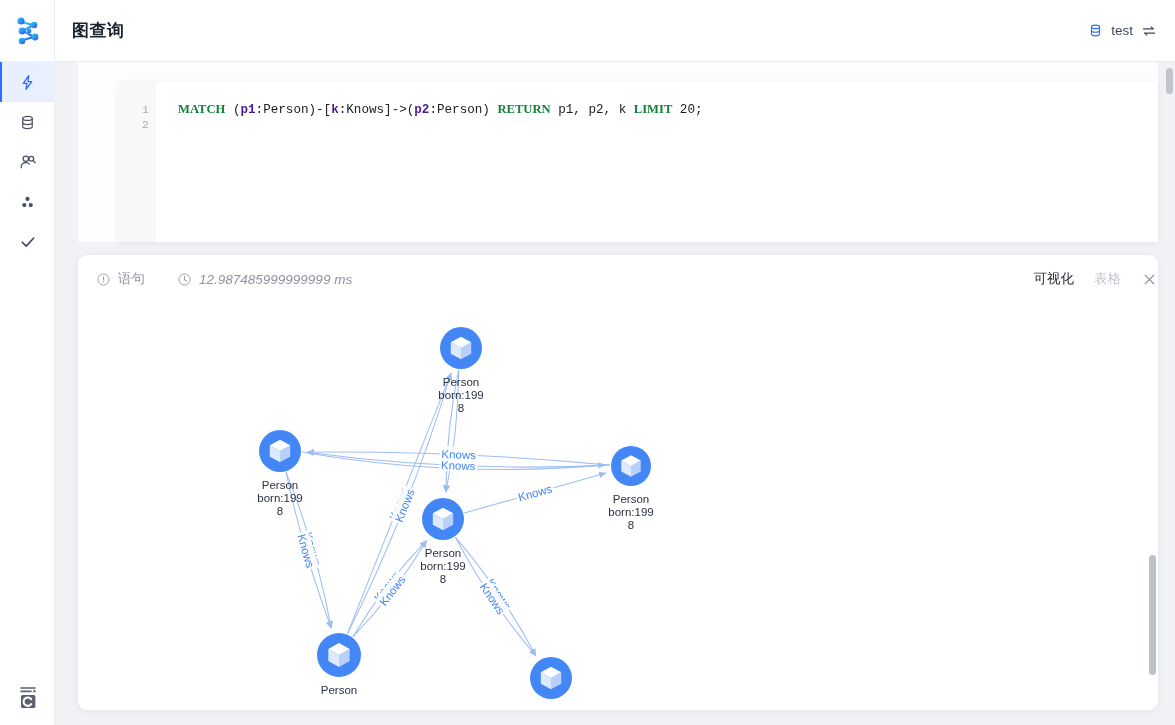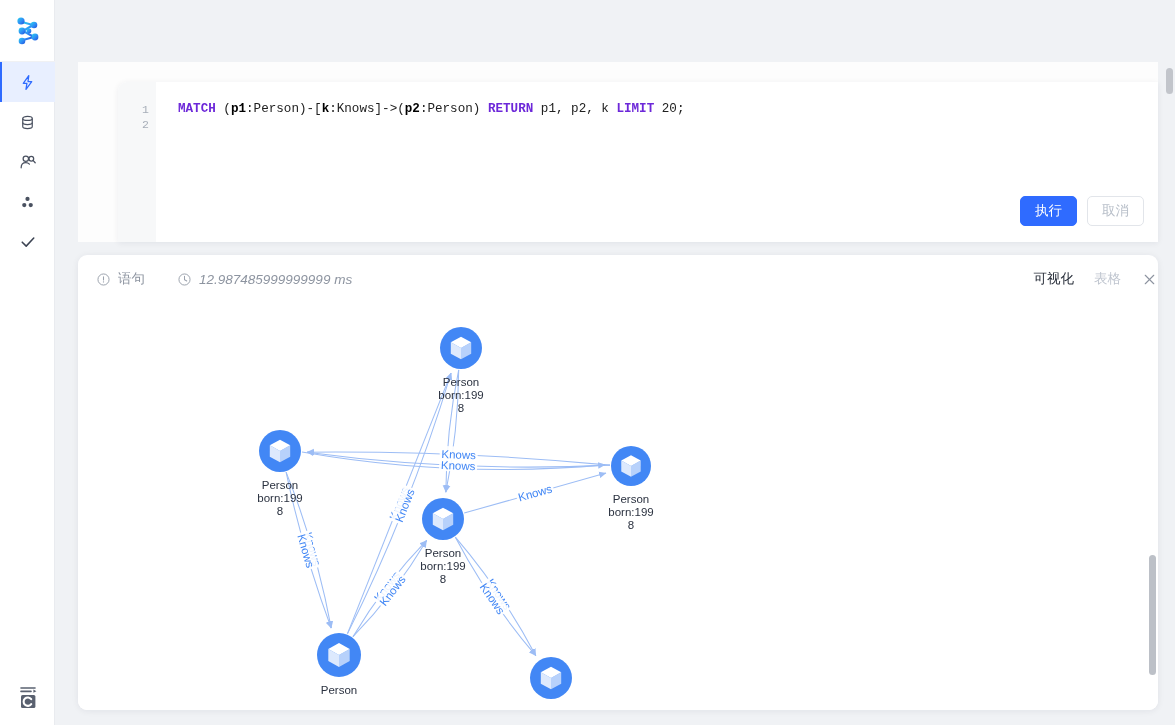--- a/index.html
+++ b/index.html
@@ -102,22 +102,22 @@
     position: absolute; left: 38px; top: 0;
     width: 1002px; height: 160px;
     background: #ffffff;
     padding: 20px 0 0 22px;
   }
   #code-line {
     font-family: "Liberation Mono", monospace;
     font-size: 12.6px; line-height: 15px;
     white-space: pre;
   }
-  .tok-kw   { color: #6d28d9; font-weight: bold; }
-  .tok-var  { color: #000000; font-weight: bold; }
+  .tok-kw   { color: #15803d; font-weight: bold; font-family: Liberation Serif, serif; }
+  .tok-var  { color: #4c1d95; font-weight: bold; }
   .tok-plain{ color: #202020; }
 
   
   #btn-row {
     position: absolute; right: 14px; bottom: 16px;
     display: flex; gap: 10px; z-index: 6;
   }
   .btn {
     height: 30px; min-width: 54px;
     display: flex; align-items: center; justify-content: center;
@@ -278,39 +278,61 @@
           <path d="M4 3 H18"></path>
           <path d="M4 6.4 H14"></path>
         </g>
         <path d="M16.4 4.6 L19.4 6.2 L16.4 7.8 Z" fill="#5a6170"></path>
         <rect x="4" y="10" width="14.4" height="13" rx="1.6" fill="#5a6170"></rect>
         <path d="M14.2 14.2 A4.2 4.2 0 1 0 14.2 19.2" fill="none" stroke="#ffffff" stroke-width="2.1" stroke-linecap="round"></path>
       </svg>
     </div>
   </div>
 
+  <div id="header">
+    <div id="page-title">图查询</div>
+
+    <div id="header-right">
+      <span class="hdr-icon">
+        <svg width="15" height="15" viewBox="0 0 20 20">
+          <g fill="none" stroke="#2f6bff" stroke-width="1.5">
+            <ellipse cx="10" cy="5.2" rx="5.4" ry="2.3"></ellipse>
+            <path d="M4.6 5.2 V14.8 C4.6 16.1 7 17.1 10 17.1 C13 17.1 15.4 16.1 15.4 14.8 V5.2"></path>
+            <path d="M4.6 10 C4.6 11.3 7 12.3 10 12.3 C13 12.3 15.4 11.3 15.4 10"></path>
+          </g>
+        </svg>
+      </span>
+      <span id="db-name">test</span>
+      <span class="hdr-icon">
+        <svg width="16" height="16" viewBox="0 0 20 20">
+          <g stroke="#3d4757" stroke-width="1.45" stroke-linecap="round" fill="none">
+            <path d="M3 7.4 H15.2"></path>
+            <path d="M12.6 4.8 L15.4 7.4"></path>
+            <path d="M17 12.6 H4.8"></path>
+            <path d="M7.4 15.2 L4.6 12.6"></path>
+          </g>
+        </svg>
+      </span>
+    </div>
+  </div>
 
   <div id="editor-wrap">
     <div id="editor-card">
 
       <div id="gutter">
         <div class="ln">1</div>
         <div class="ln">2</div>
       </div>
 
       <div id="code-area">
         <div id="code-line"><span class="tok-kw">MATCH</span><span class="tok-plain"> </span><span class="tok-plain">(</span><span class="tok-var">p1</span><span class="tok-plain">:Person)-[</span><span class="tok-var">k</span><span class="tok-plain">:Knows]-&gt;(</span><span class="tok-var">p2</span><span class="tok-plain">:Person) </span><span class="tok-kw">RETURN</span><span class="tok-plain"> p1, p2, k </span><span class="tok-kw">LIMIT</span><span class="tok-plain"> 20;</span></div>
       </div>
 
     </div>
 
-    <div id="btn-row">
-      <div class="btn" id="btn-run">执行</div>
-      <div class="btn" id="btn-cancel">取消</div>
-    </div>
   </div>
 
   <div id="result-card">
 
     <div id="result-bar">
 
       <div class="meta-group">
         <svg width="15" height="15" viewBox="0 0 20 20">
           <circle cx="10" cy="10" r="7.4" fill="none" stroke="#9aa1ac" stroke-width="1.3"></circle>
           <path d="M10 6.2 V10.6" stroke="#9aa1ac" stroke-width="1.4" stroke-linecap="round"></path>

